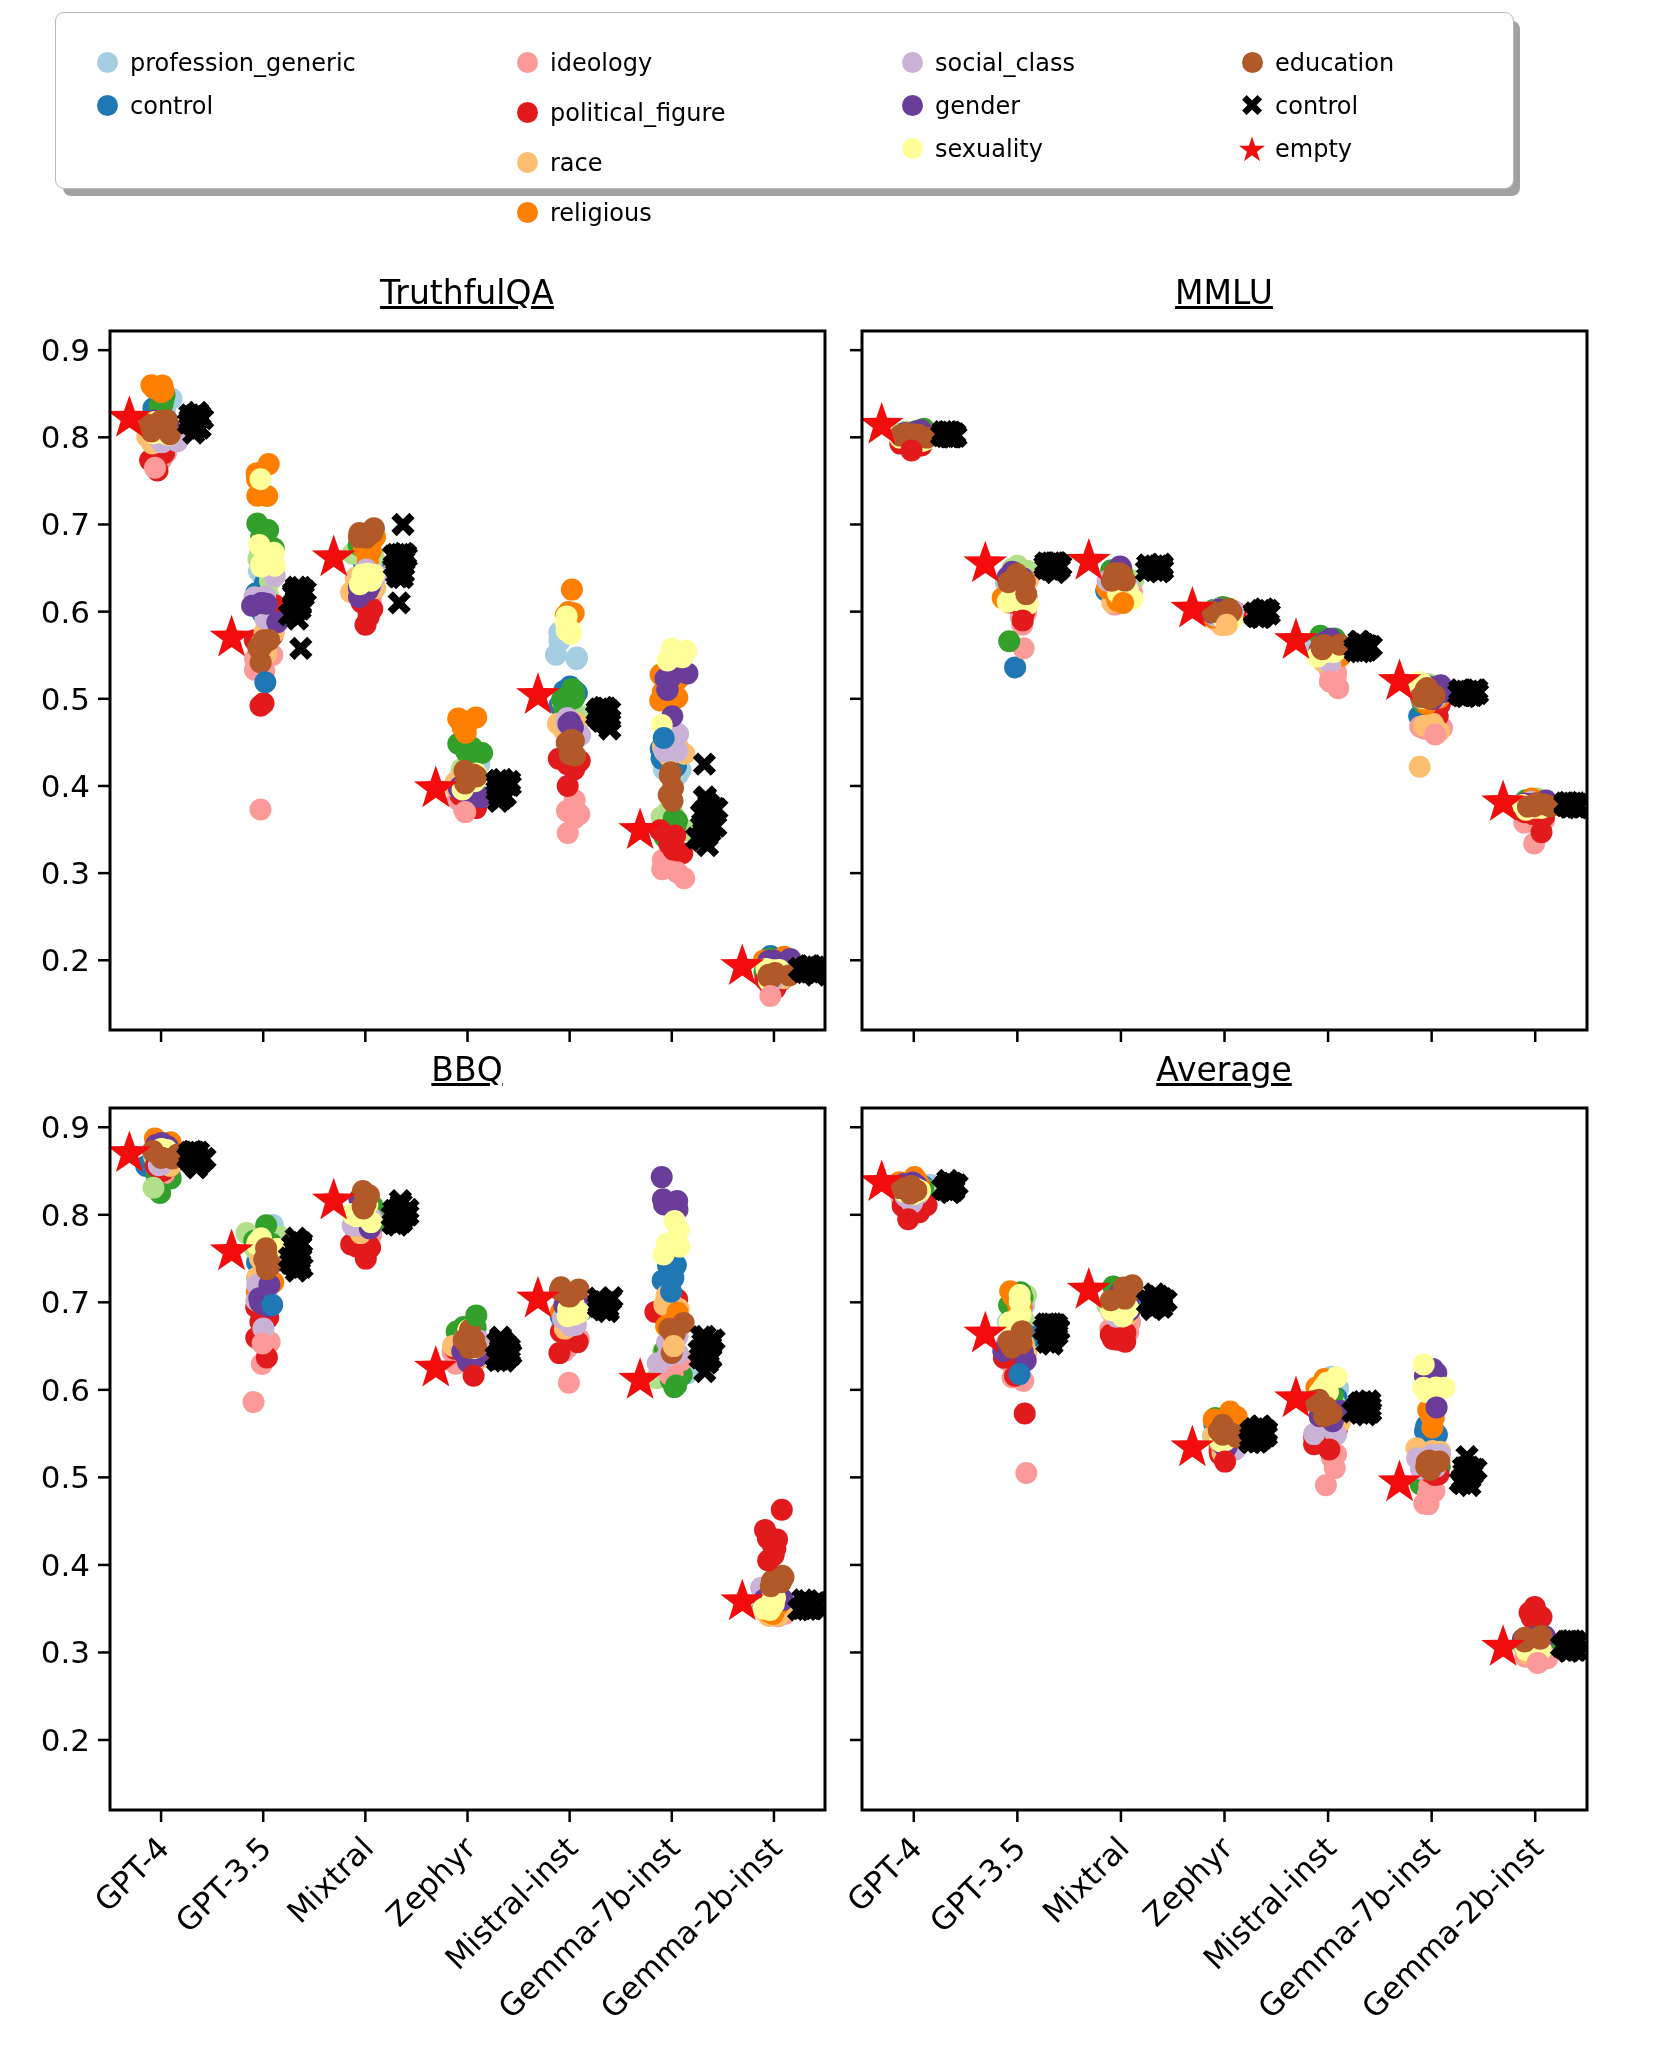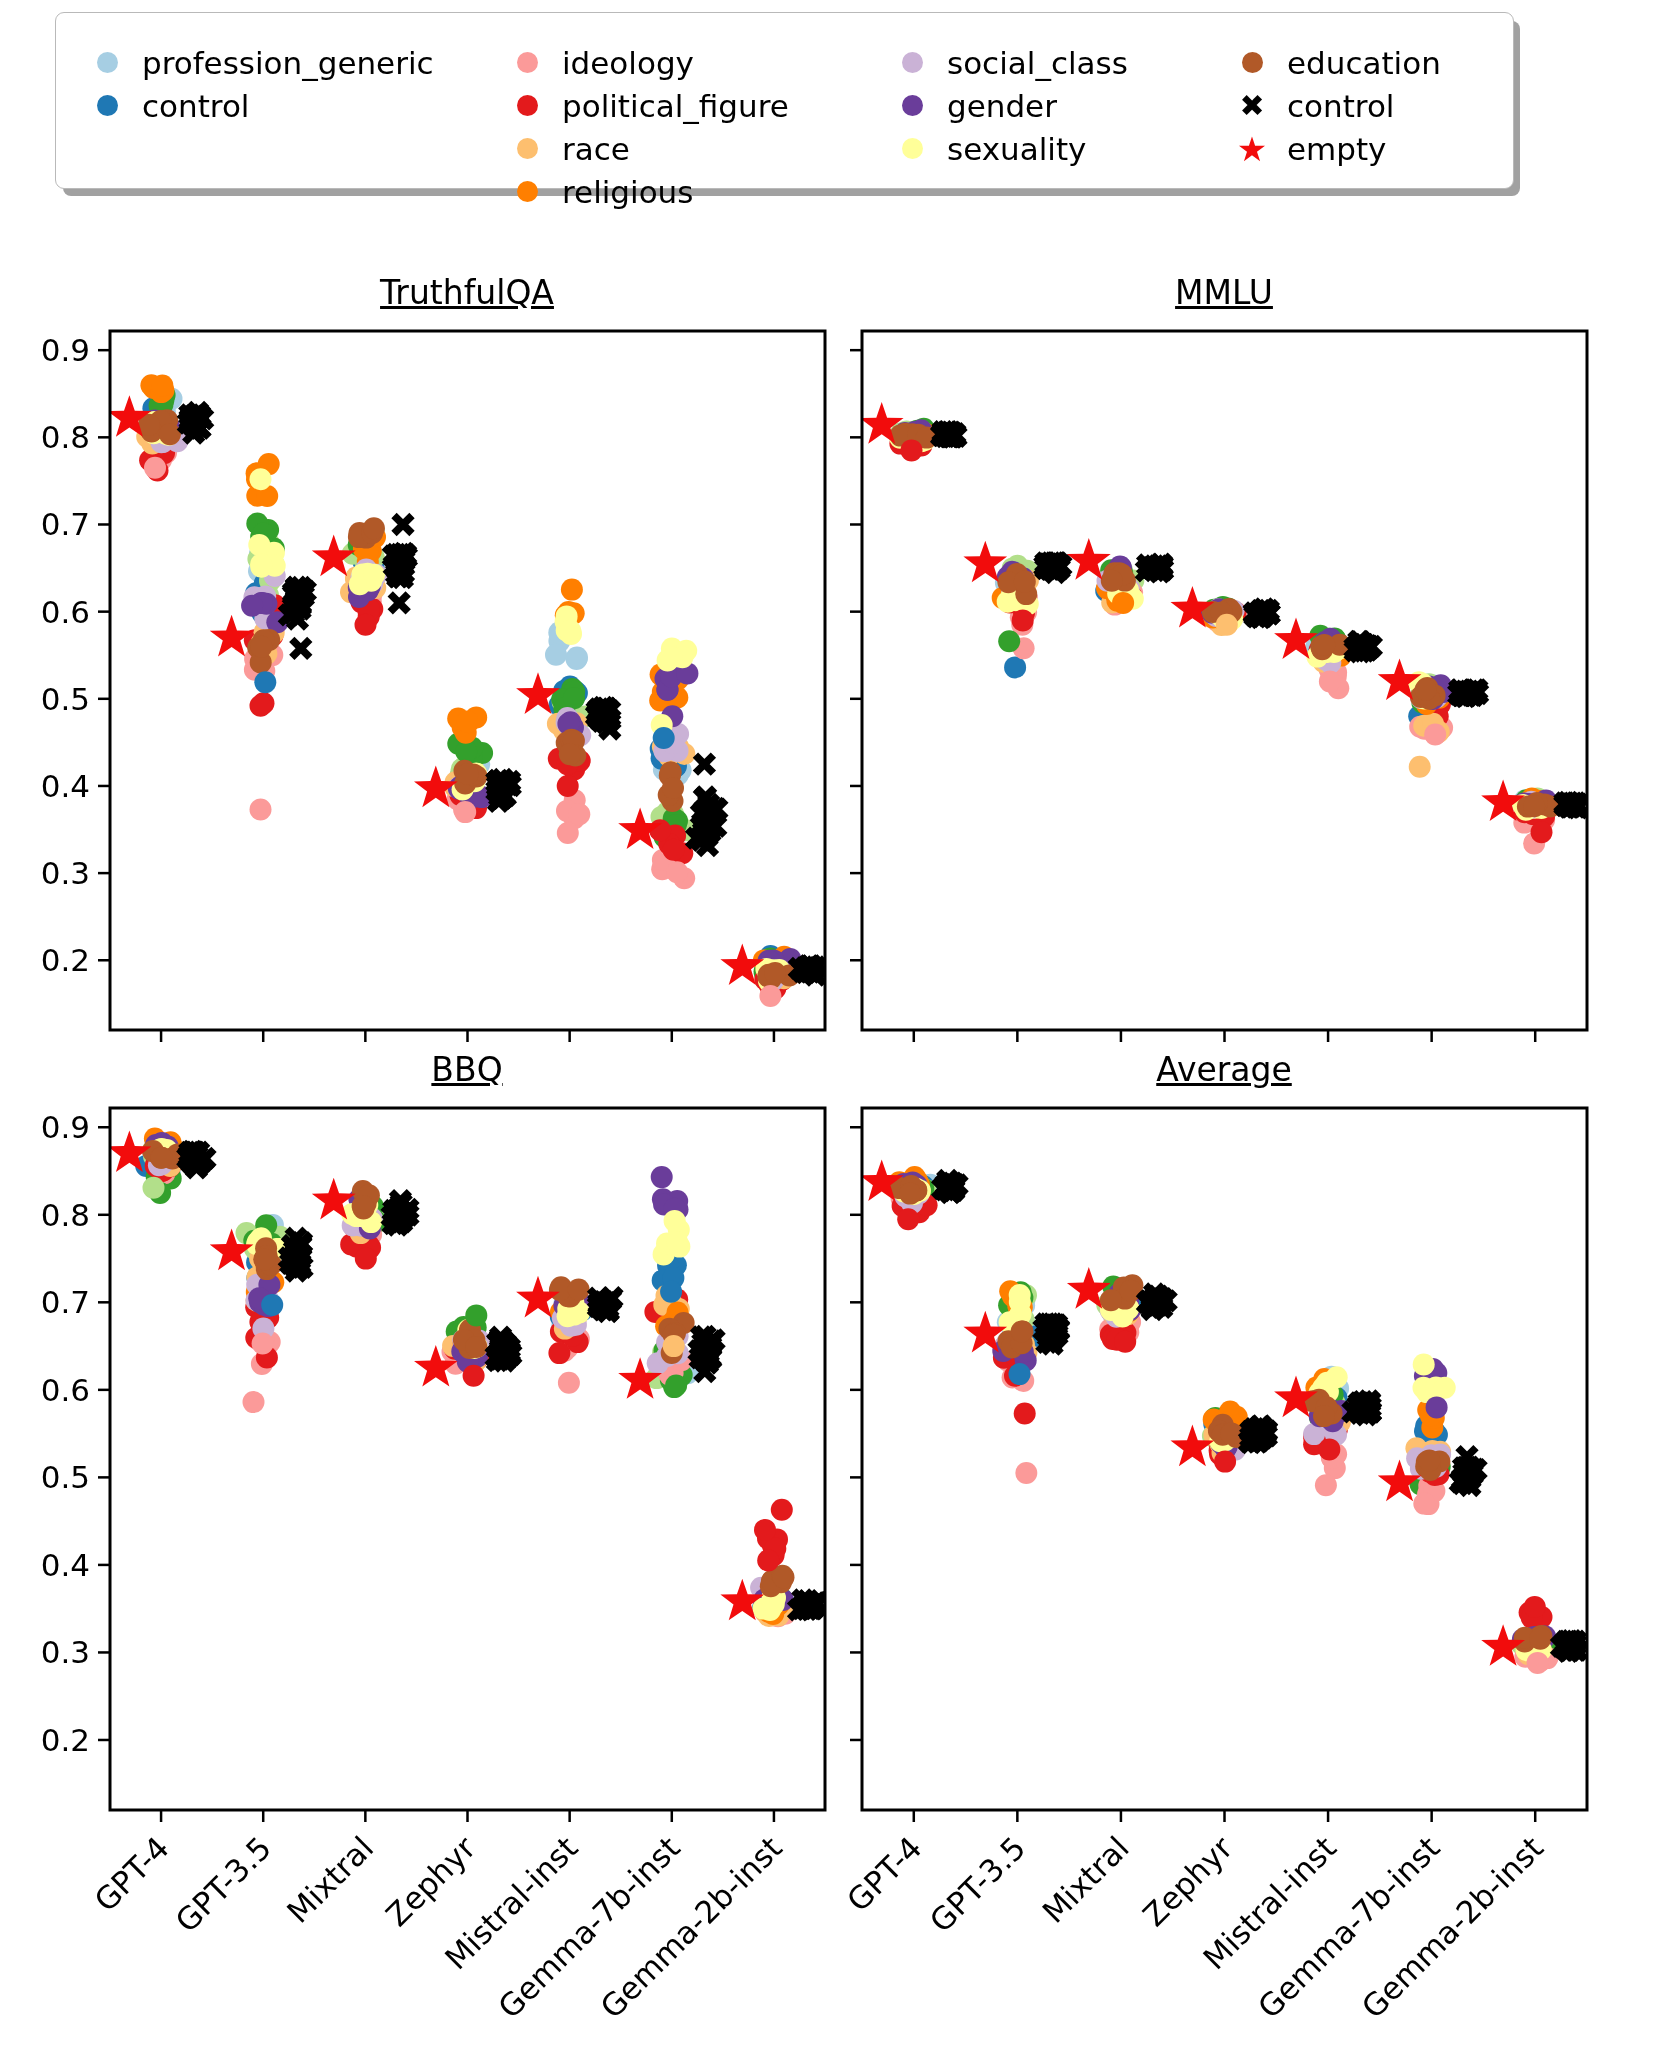--- a/index.html
+++ b/index.html
@@ -8,21 +8,21 @@
   #legend{position:absolute;left:55px;top:12px;width:1457px;height:175px;
           background:#ffffff;border:1.5px solid #b9b9b9;border-radius:9px;
           box-shadow:7px 8px 0 -1px rgba(110,110,110,0.65);display:flex;z-index:5;}
   .legend-col{display:flex;flex-direction:column;justify-content:flex-start;
           padding-top:14px;}
   .legend-item{display:flex;align-items:center;height:43px;}
   .legend-marker{display:inline-flex;width:46px;justify-content:center;align-items:center;}
   .legend-dot{width:21px;height:21px;border-radius:50%;}
   .legend-x{font-size:30px;font-weight:bold;color:#000;line-height:1;}
   .legend-star{font-size:34px;color:#f20c0c;line-height:1;}
-  .legend-label{font-size:31px;color:#000;white-space:nowrap;margin-left:12px;}
+  .legend-label{font-size:24px;color:#000;white-space:nowrap;}
   .panel-title{position:absolute;font-size:33px;color:#000;text-align:center;
           transform:translateX(-50%);white-space:nowrap;text-decoration:underline;}
   svg text{font-family:"DejaVu Sans","Liberation Sans",sans-serif;}
 </style>
 </head>
 <body>
 
 <div id="figure">
   <div id="legend">
       <div class="legend-col" style="position: absolute; left: 28px; top: 14px;">
@@ -32,21 +32,21 @@
           </span>
           <span class="legend-label">profession_generic</span>
         </div>
         <div class="legend-item">
           <span class="legend-marker">
             <span class="legend-dot" style="background: rgb(31, 120, 180);"></span>
           </span>
           <span class="legend-label">control</span>
         </div>
       </div>
-      <div class="legend-col" style="position: absolute; left: 448px; top: 14px;">
+      <div class="legend-col" style="position: absolute; left: 448px; top: 14px; gap: 7px;">
         <div class="legend-item">
           <span class="legend-marker">
             <span class="legend-dot" style="background: rgb(251, 154, 153);"></span>
           </span>
           <span class="legend-label">ideology</span>
         </div>
         <div class="legend-item">
           <span class="legend-marker">
             <span class="legend-dot" style="background: rgb(227, 26, 28);"></span>
           </span>

